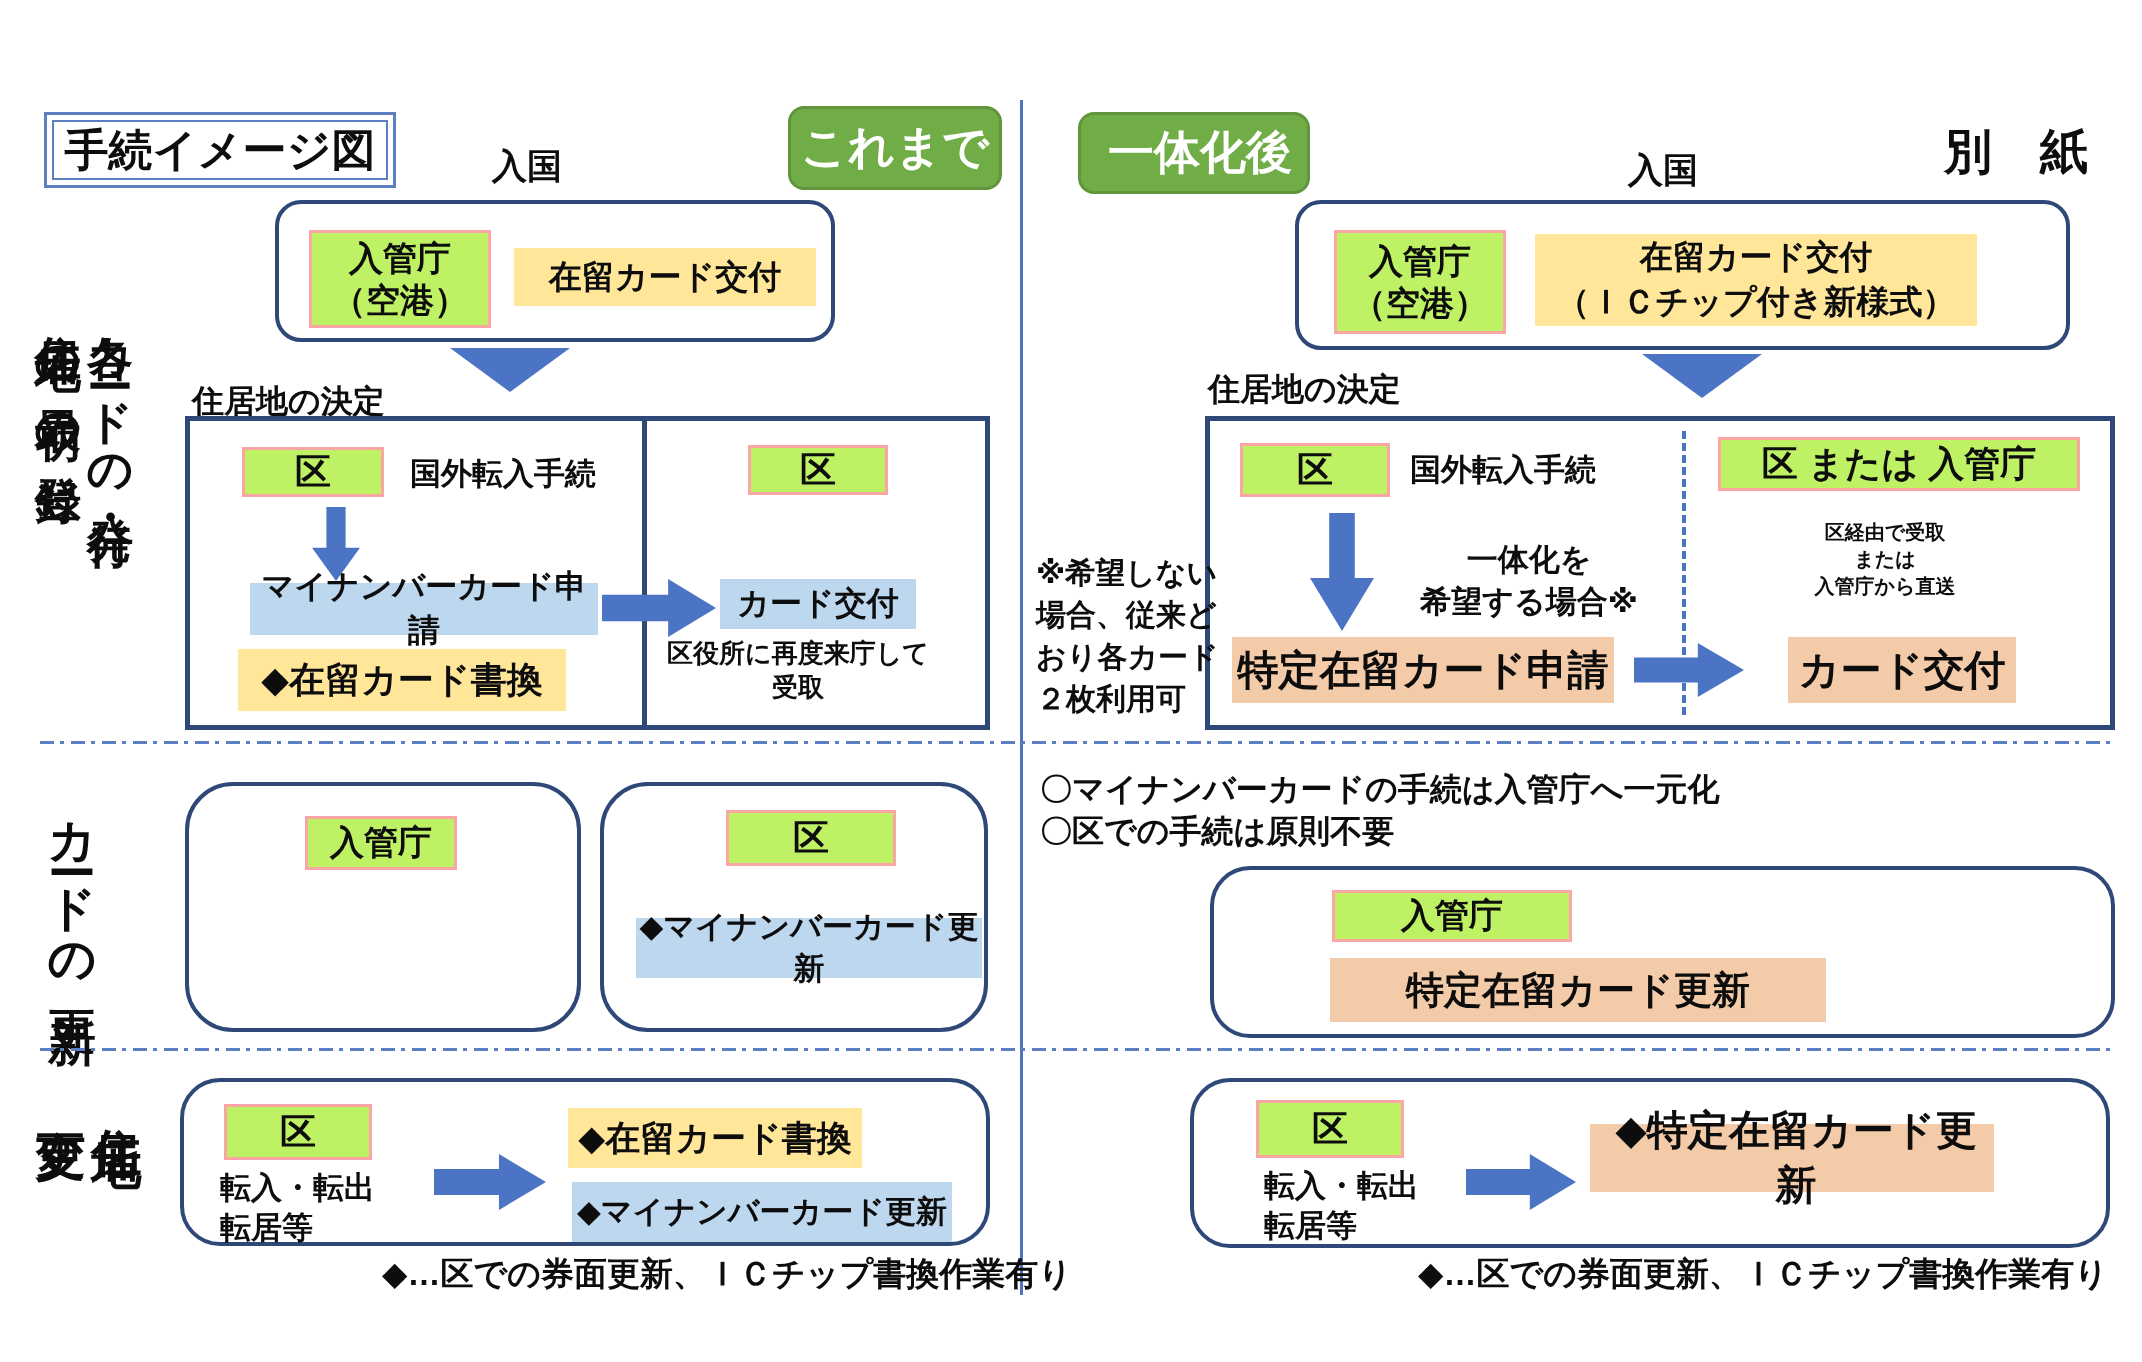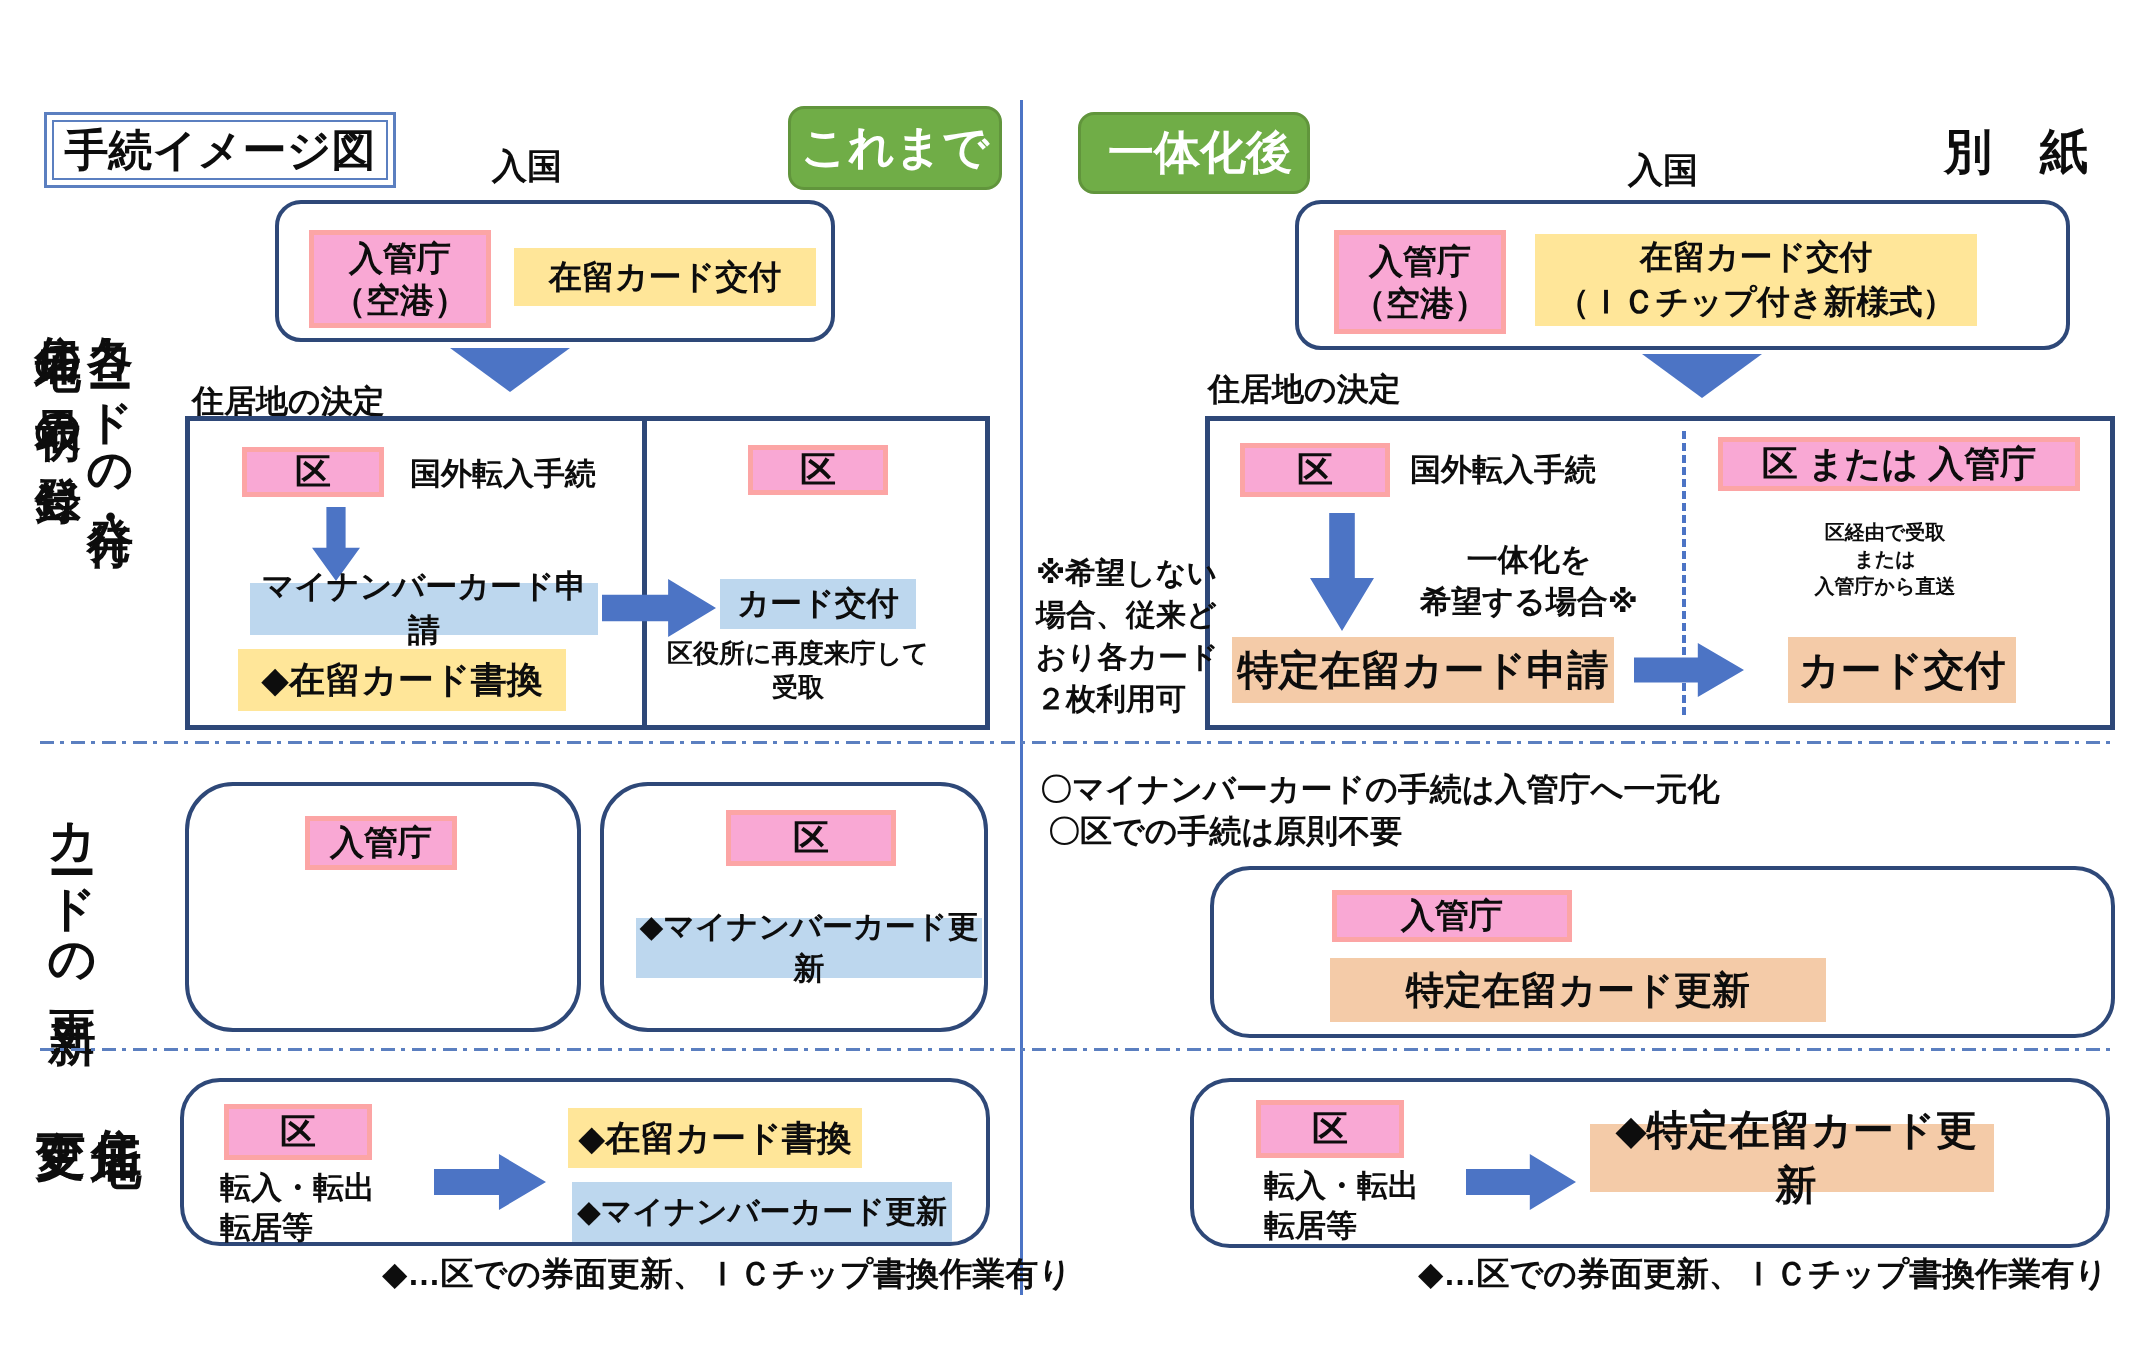--- a/index.html
+++ b/index.html
@@ -11,21 +11,21 @@
   .abs { position:absolute; }
   .ctr { display:flex; align-items:center; justify-content:center; text-align:center; }
   .preline { white-space:pre-line; }
   .b { font-weight:700; }
 
   
   .navy-box  { border:5px solid #2E4878; background:#fff; box-sizing:border-box; }
   .round-box { border:4px solid #2E4878; background:#fff; box-sizing:border-box; }
 
   
-  .blue-box { border:5px solid #fca5a5; background:#f9a8d4; box-sizing:border-box; font-weight:700; }
+  .blue-box { border:3px solid #fca5a5; background:#bef264; box-sizing:border-box; font-weight:700; }
 
   
   .yellow { background:#FFE699; }
   .lblue  { background:#BDD7EE; }
   .orange { background:#F4CBA8; }
 
   .badge {
     background:#70AD47; border:3px solid #61953C; border-radius:16px;
     color:#ffffff; font-weight:700; font-size:46px; box-sizing:border-box;
   }
@@ -160,21 +160,21 @@
 入管庁から直送</div>
     <div class="abs orange ctr b" style="left:578px;top:216px;width:228px;height:66px;font-size:41px;">カード交付</div>
   </div>
 
   <div class="abs b preline" style="left:1036px;top:552px;width:192px;font-size:30px;line-height:1.4;">※希望しない
 場合、従来ど
 おり各カード
 ２枚利用可</div>
 
   <div class="abs b" style="left:1040px;top:768px;font-size:32px;">〇マイナンバーカードの手続は入管庁へ一元化</div>
-  <div class="abs b" style="left:1040px;top:810px;font-size:32px;margin-left:8px;">〇区での手続は原則不要</div>
+  <div class="abs b" style="left:1040px;top:810px;font-size:32px;">〇区での手続は原則不要</div>
 
   <div class="abs round-box" style="left:1210px;top:866px;width:905px;height:172px;border-radius:40px;">
     <div class="abs blue-box ctr" style="left:118px;top:20px;width:240px;height:52px;font-size:34px;">入管庁</div>
     <div class="abs orange ctr b" style="left:116px;top:88px;width:496px;height:64px;font-size:38px;">特定在留カード更新</div>
   </div>
 
   <div class="abs round-box" style="left:1190px;top:1078px;width:920px;height:170px;border-radius:40px;">
     <div class="abs blue-box ctr" style="left:62px;top:18px;width:148px;height:58px;font-size:36px;">区</div>
     <div class="abs b preline" style="left:70px;top:84px;font-size:31px;line-height:1.3;">転入・転出
 転居等</div>

